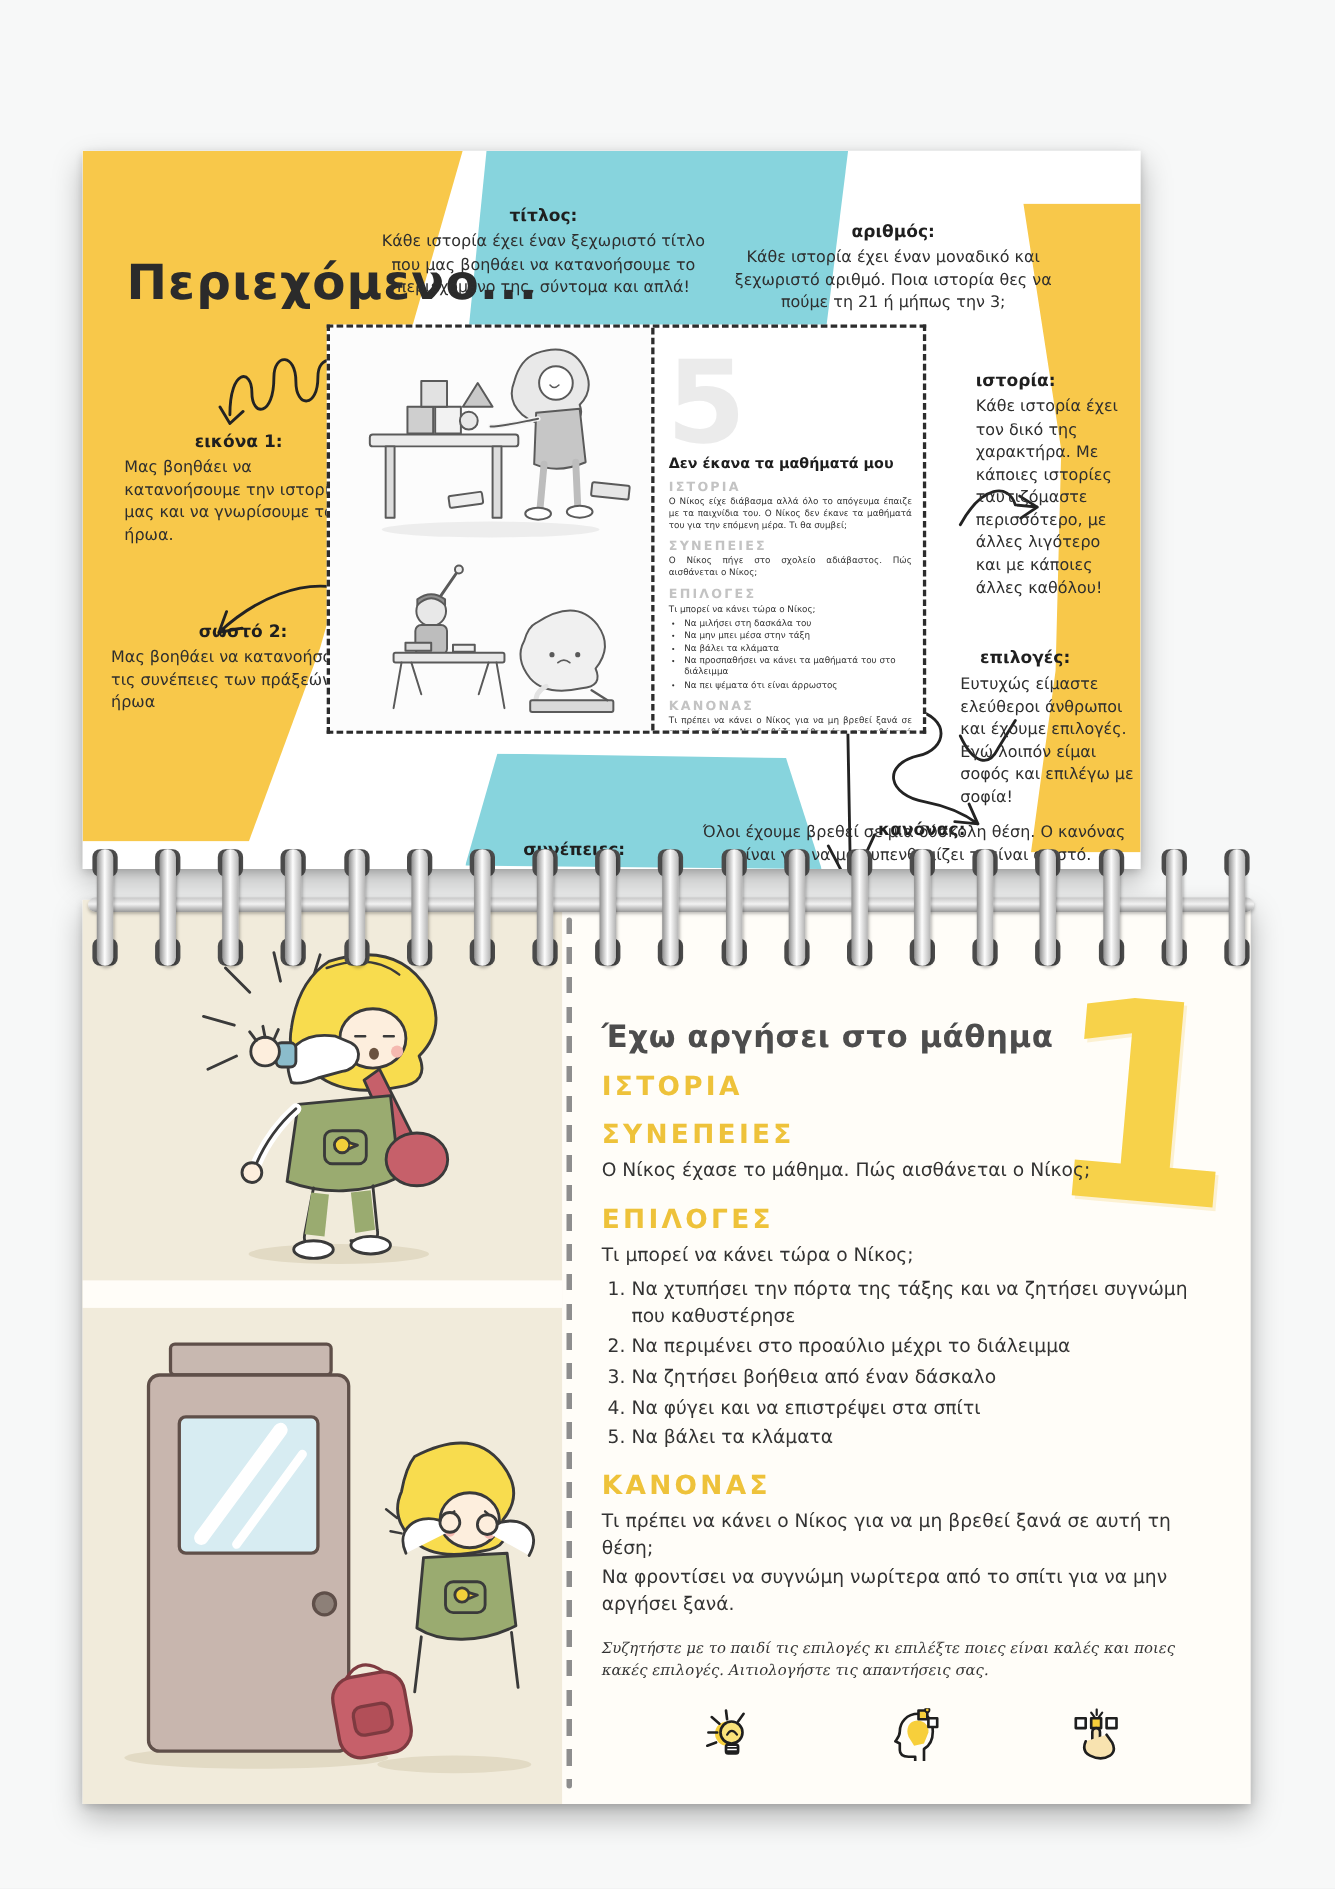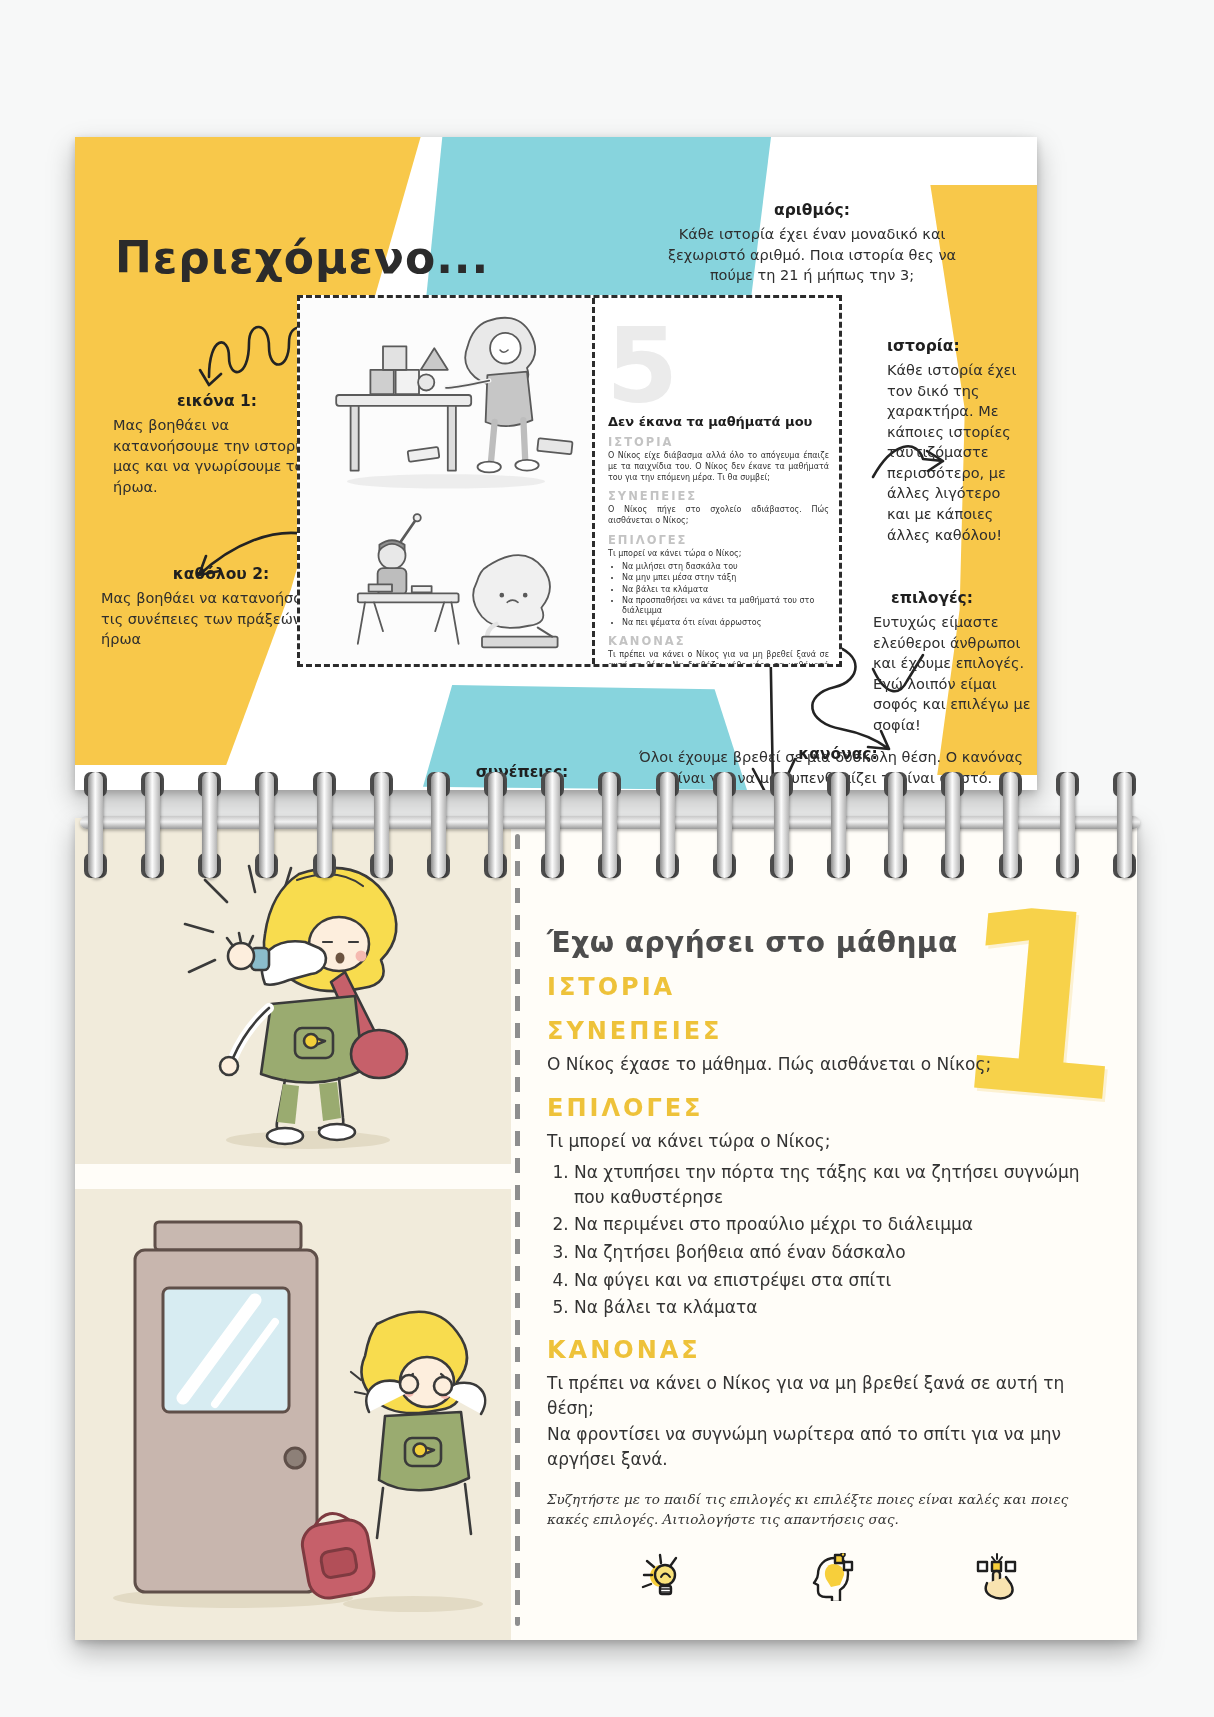--- a/index.html
+++ b/index.html
@@ -76,30 +76,34 @@
 <div class="canvas">
 
   <section class="page page-top">
     <div class="shape sh-yellow-left"></div>
     <div class="shape sh-cyan-top"></div>
     <div class="shape sh-yellow-right"></div>
     <div class="shape sh-cyan-bottom"></div>
 
     <h1 class="page-title">Περιεχόμενο...</h1>
 
+    <div class="ann center" style="left:268px;top:50px;width:302px;">
+      <h3>τίτλος:</h3>
+      <p>Κάθε ιστορία έχει έναν ξεχωριστό τίτλο που μας βοηθάει να κατανοήσουμε το περιεχόμενο της, σύντομα και απλά!</p>
+    </div>
     <div class="ann center" style="left:578px;top:64px;width:318px;">
       <h3>αριθμός:</h3>
       <p>Κάθε ιστορία έχει έναν μοναδικό και ξεχωριστό αριθμό. Ποια ιστορία θες να πούμε τη 21 ή μήπως την 3;</p>
     </div>
     <div class="ann" style="left:38px;top:255px;width:208px;">
       <h3>εικόνα 1:</h3>
       <p>Μας βοηθάει να κατανοήσουμε την ιστορία μας και να γνωρίσουμε τον ήρωα.</p>
     </div>
     <div class="ann" style="left:26px;top:428px;width:240px;">
-      <h3>καθόλου 2:</h3>
+      <h3>σωστό 2:</h3>
       <p>Μας βοηθάει να κατανοήσουμε τις συνέπειες των πράξεών του ήρωα</p>
     </div>
     <div class="ann" style="left:798px;top:452px;width:158px;">
       <h3 style="text-align:left;padding-left:18px;">επιλογές:</h3>
       <p>Ευτυχώς είμαστε ελεύθεροι άνθρωποι και έχουμε επιλογές. Εγώ λοιπόν είμαι σοφός και επιλέγω με σοφία!</p>
     </div>
     <div class="ann" style="left:812px;top:200px;width:136px;">
       <h3 style="text-align:left;">ιστορία:</h3>
       <p>Κάθε ιστορία έχει τον δικό της χαρακτήρα. Με κάποιες ιστορίες ταυτιζόμαστε περισσότερο, με άλλες λιγότερο και με κάποιες άλλες καθόλου!</p>
     </div>

